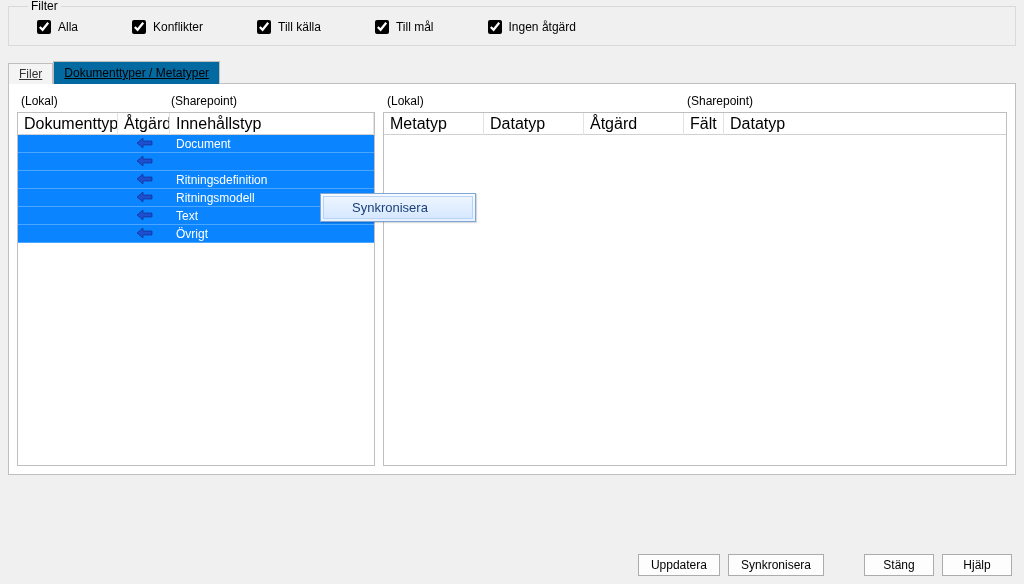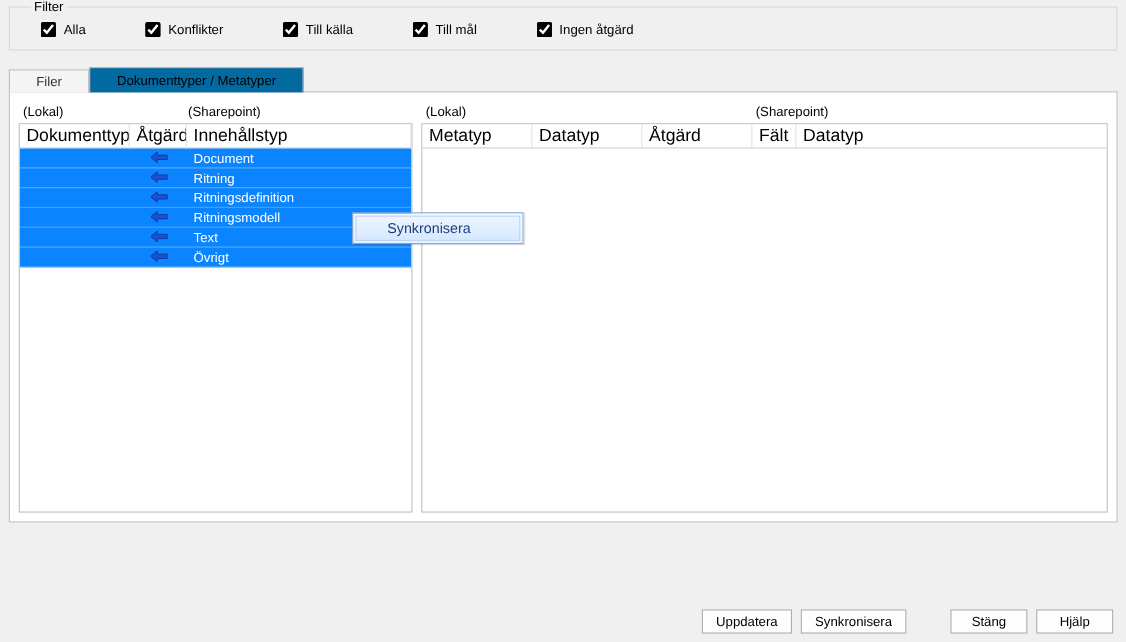--- a/index.html
+++ b/index.html
@@ -54,25 +54,26 @@
   .tabs-header {
     display: flex;
     align-items: flex-end;
     position: relative;
     top: 1px;
     z-index: 2;
   }
   .tab {
     border: 1px solid #bfbfbf;
     border-bottom: none;
-    padding: 3px 24px;
+    padding: 3px 10px;
     background: #f4f4f4;
     font-size: 12px;
     cursor: default;
     position: relative;
+    text-decoration: underline;
   }
   .tab.inactive {
     color: #333;
     margin-top: 2px;
   }
   .tab.active {
     background: #0369a1;
     border-color: #bfbfbf;
     z-index: 3;
     padding-top: 4px;
@@ -238,21 +239,20 @@
               <div class="gr-cell" style="width:52px;text-align:center"><span class="arrow-icon"><svg width="16" height="10" viewBox="0 0 16 10">
                     <polygon points="0,5 6,0 6,3 15,3 15,7 6,7 6,10" fill="#1f4fd1" stroke="#0a2a80" stroke-width="0.6"></polygon>
                   </svg></span></div>
               <div class="gr-cell" style="flex:1">Document</div>
             </div>
             <div class="grid-row">
               <div class="gr-cell" style="width:100px"></div>
               <div class="gr-cell" style="width:52px;text-align:center"><span class="arrow-icon"><svg width="16" height="10" viewBox="0 0 16 10">
                     <polygon points="0,5 6,0 6,3 15,3 15,7 6,7 6,10" fill="#1f4fd1" stroke="#0a2a80" stroke-width="0.6"></polygon>
                   </svg></span></div>
-              <div class="gr-cell" style="flex:1">Ritning</div>
             </div>
             <div class="grid-row">
               <div class="gr-cell" style="width:100px"></div>
               <div class="gr-cell" style="width:52px;text-align:center"><span class="arrow-icon"><svg width="16" height="10" viewBox="0 0 16 10">
                     <polygon points="0,5 6,0 6,3 15,3 15,7 6,7 6,10" fill="#1f4fd1" stroke="#0a2a80" stroke-width="0.6"></polygon>
                   </svg></span></div>
               <div class="gr-cell" style="flex:1">Ritningsdefinition</div>
             </div>
             <div class="grid-row">
               <div class="gr-cell" style="width:100px"></div>

